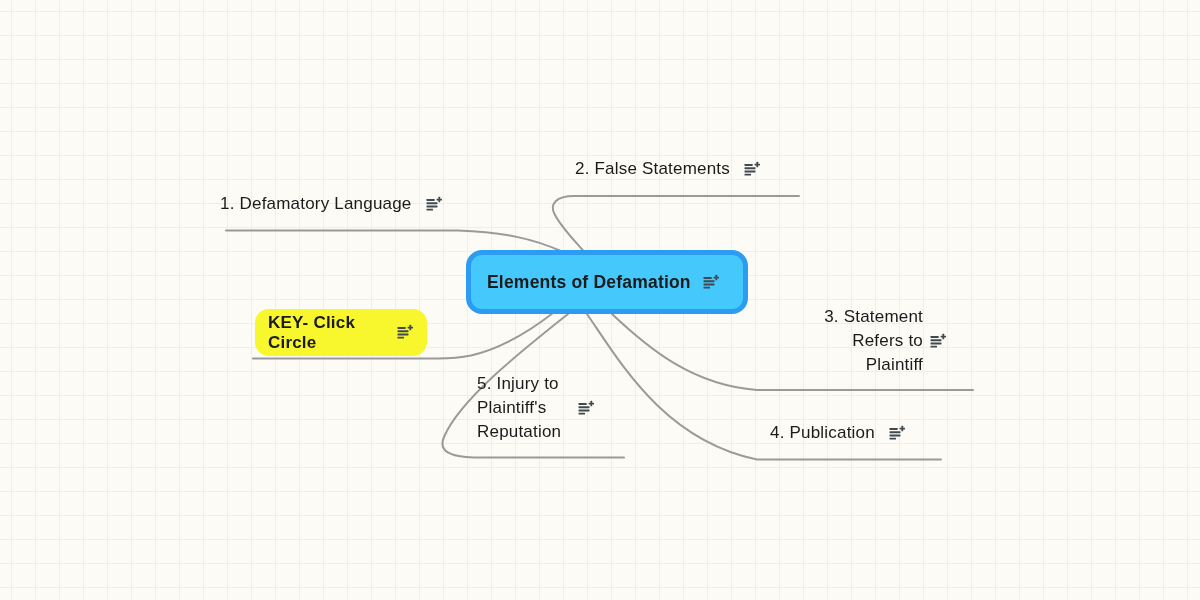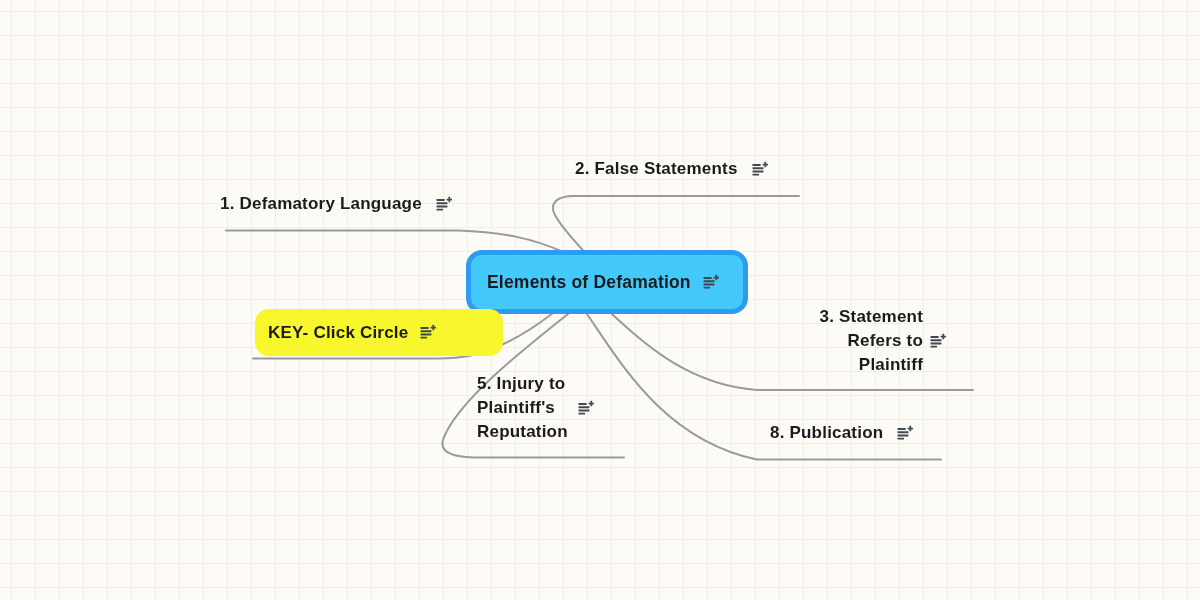--- a/index.html
+++ b/index.html
@@ -16,39 +16,39 @@
       linear-gradient(to bottom, var(--grid-line) 1.5px, transparent 1.5px);
     background-size:24px 24px;
     background-position:11px 11px;
     position:relative;
     color:var(--text);
   }
   .branches{position:absolute;left:0;top:0;width:1200px;height:600px;}
   .branches path{stroke:var(--branch);stroke-width:2;fill:none;stroke-linecap:round;}
   .topic{
     position:absolute;display:flex;align-items:center;
-    font-weight:bold;font-size:17px;line-height:24px;letter-spacing:.2px;
+    font-weight:normal;font-size:17px;line-height:24px;letter-spacing:.2px;
   }
   .topic .label{display:block;}
   .note{width:17px;height:17px;flex:0 0 auto;fill:var(--icon);cursor:pointer;}
   .t1{left:220px;top:192px;gap:14px;}
   .t2{left:575px;top:157px;gap:14px;}
   .t3{left:811px;top:305px;gap:7px;text-align:right;}
   .t3 .label{width:112px;}
   .t4{left:770px;top:421px;gap:14px;}
   .t5{left:477px;top:372px;gap:1px;}
   .t5 .label{width:100px;}
   .root-node{
     position:absolute;left:466px;top:250px;width:282px;height:64px;
     background:var(--root-fill);border:5px solid var(--root-border);border-radius:16px;
     display:flex;align-items:center;padding:16px 16px;gap:12px;
     font-weight:bold;font-size:17.5px;letter-spacing:.2px;cursor:pointer;
   }
   .key-node{
-    position:absolute;left:255px;top:309px;width:248px;height:47px;
+    position:absolute;left:255px;top:309px;width:172px;height:47px;
     background:var(--key-fill);border-radius:14px;
     display:flex;align-items:center;padding:0 13px;gap:12px;
     font-weight:bold;font-size:17px;letter-spacing:.2px;cursor:pointer;
   }
   .defs{position:absolute;width:0;height:0;}
 </style>
 </head>
 <body>
 
 <svg class="defs" aria-hidden="true">
@@ -90,21 +90,21 @@
   </div>
 
   <div class="topic t3">
     <span class="label">3. Statement Refers to Plaintiff</span>
     <svg class="note">
         <use href="#note-icon"></use>
       </svg>
   </div>
 
   <div class="topic t4">
-    <span class="label">8. Publication</span>
+    <span class="label">4. Publication</span>
     <svg class="note">
         <use href="#note-icon"></use>
       </svg>
   </div>
 
   <div class="topic t5">
     <span class="label">5. Injury to Plaintiff's Reputation</span>
     <svg class="note">
         <use href="#note-icon"></use>
       </svg>

